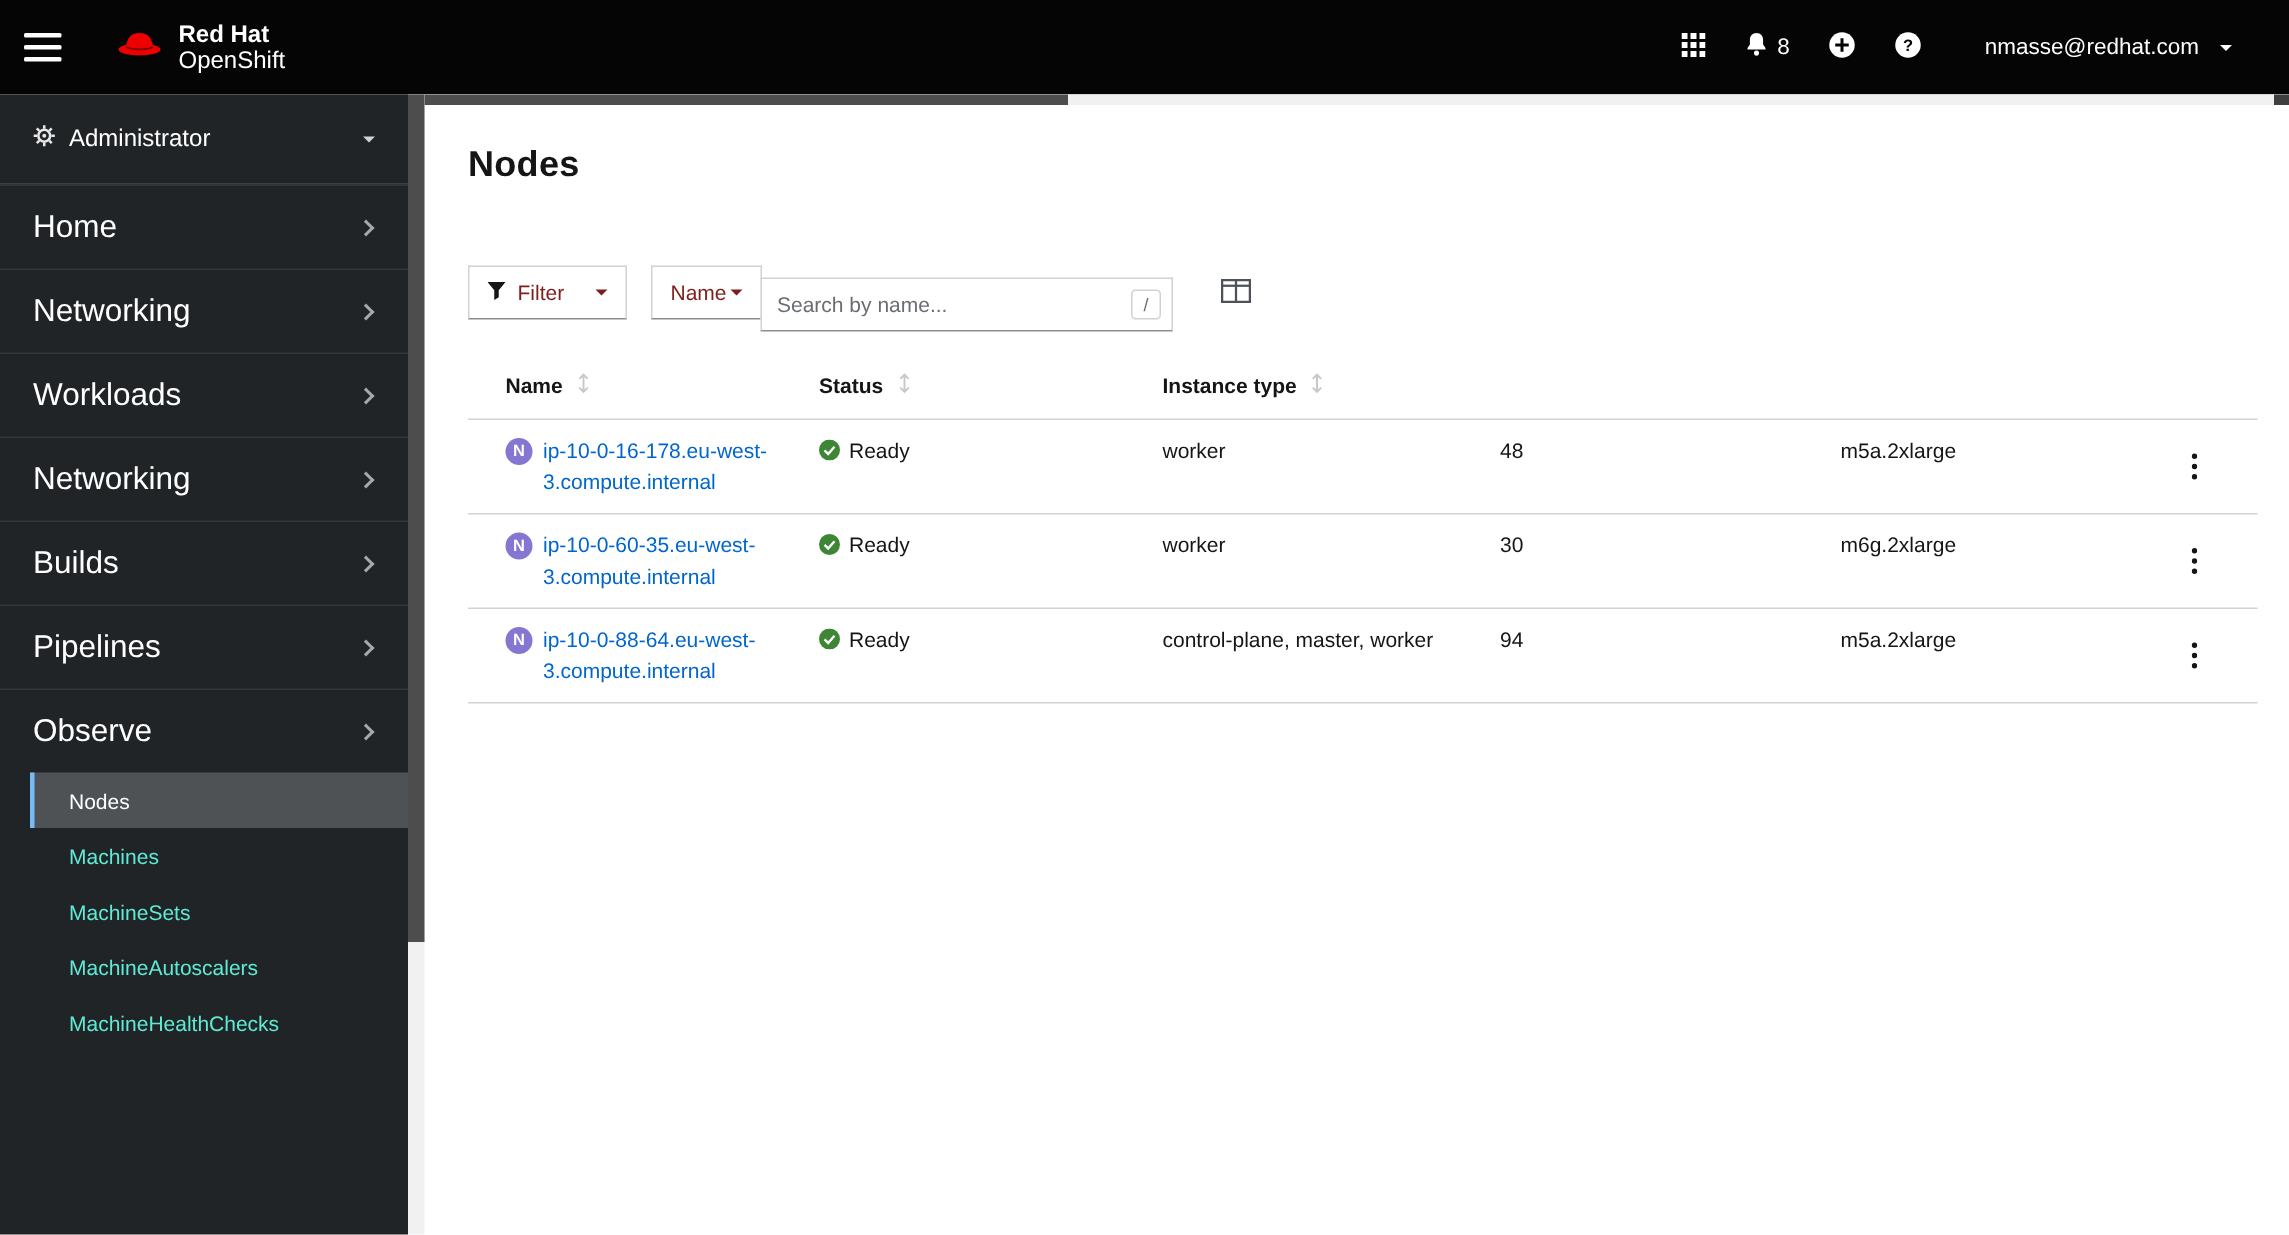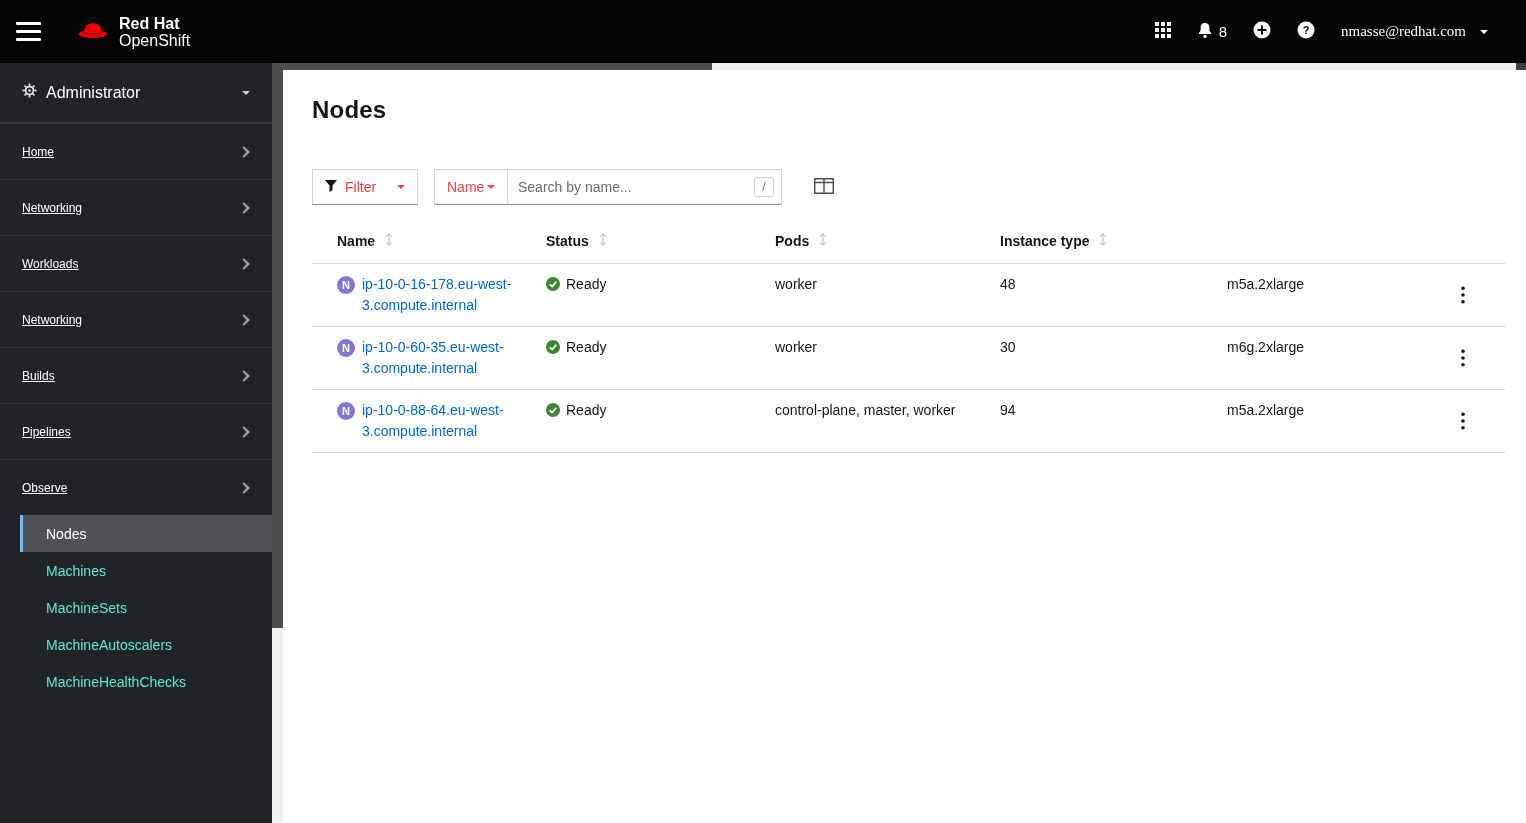--- a/index.html
+++ b/index.html
@@ -10,32 +10,32 @@
   .masthead { height:63px; background:#050505; display:flex; align-items:center; padding:0 38px 0 16px; color:#fff; }
   .hamburger { background:none; border:none; width:40px; height:40px; display:flex; flex-direction:column; justify-content:center; gap:5px; cursor:pointer; margin-right:20px; }
   .hamburger span { display:block; width:25px; height:3px; background:#fff; border-radius:1px; }
   .brand { display:flex; align-items:center; gap:9px; cursor:pointer; }
   .brand-text { display:flex; flex-direction:column; line-height:17px; font-size:16px; }
   .brand-line1 { font-weight:700; }
   .mast-right { margin-left:auto; display:flex; align-items:center; gap:26px; }
   .mast-btn { background:none; border:none; color:#fff; display:flex; align-items:center; gap:6px; cursor:pointer; font-size:15px; font-family:inherit; }
   .notif-count { font-size:15px; color:#fff; }
   .caret-down { width:0; height:0; border-left:4px solid transparent; border-right:4px solid transparent; border-top:4px solid currentColor; display:inline-block; }
-  .user-menu { margin-left:0;font-family:Liberation Serif, serif; }
+  .user-menu { margin-left:16px; }
   .user-menu .caret-down { margin-left:8px; }
 
   
   .layout { display:flex; height:796px; }
 
   
   .sidebar { width:272px; background:#212427; color:#fff; flex:none; overflow:hidden; }
   .perspective { height:60px; display:flex; align-items:center; padding:0 22px; border-bottom:1px solid #3c3f42; cursor:pointer; }
   .perspective-label { font-size:16px; margin-left:9px; }
   .perspective .caret-down { margin-left:auto; color:#d2d2d2; }
-  .nav-item { height:56px; display:flex; align-items:center; padding:0 24px 0 22px; font-size:12px; border-top:1px solid #33373b; cursor:pointer;text-decoration:underline; }
+  .nav-item { height:56px; display:flex; align-items:center; padding:0 24px 0 22px; font-size:21px; border-top:1px solid #33373b; cursor:pointer; }
   .nav-item:first-of-type { border-top:none; }
   .chev { width:8px; height:8px; border-right:2px solid #a8a8a8; border-bottom:2px solid #a8a8a8; display:inline-block; margin-left:auto; }
   .chev-right { transform:rotate(-45deg); }
   .chev-down { transform:rotate(45deg); border-color:#d2d2d2; }
   .subnav { padding-bottom:4px; }
   .subnav-item { height:37px; display:flex; align-items:center; padding-left:46px; font-size:14px; color:#5eead4; cursor:pointer; }
   .subnav-item.active { margin-left:20px; padding-left:23px; background:#4f5255; border-left:3px solid #73bcf7; color:#fff; }
 
   
   .side-scroll { width:11px; flex:none; background:#f1f1f1; position:relative; cursor:pointer; }
@@ -46,25 +46,25 @@
   
   .main { flex:1; background:#fff; display:flex; flex-direction:column; }
   .h-scroll { height:7px; background:#f1f1f1; position:relative; cursor:pointer; flex:none; }
   .h-scroll .thumb { position:absolute; left:0; top:0; height:7px; width:429px; background:#4d4d4d; }
   .h-scroll .scroll-btn { position:absolute; right:0; top:0; width:10px; height:7px; background:#3f3f3f; }
   .content { padding:26px 21px 0 29px; }
   .page-title { font-size:24px; font-weight:600; color:#151515; letter-spacing:.2px; }
 
   
   .toolbar { margin-top:45px; display:flex; align-items:center; }
-  .pf-btn { height:36px; background:#fff; border:1px solid #d2d2d2; border-bottom-color:#8a8d90; display:flex; align-items:center; font-size:14px; color:#ef4444; cursor:pointer; font-family:inherit; }
+  .pf-btn { height:36px; background:#fff; border:1px solid #d2d2d2; border-bottom-color:#8a8d90; display:flex; align-items:center; font-size:14px; color:#7f1d1d; cursor:pointer; font-family:inherit; }
   .filter-btn { width:106px; padding:0 12px; justify-content:space-between; margin-right:16px; }
   .filter-btn .lbl { display:flex; align-items:center; gap:8px; }
   .name-select { width:74px; padding:0 12px; justify-content:space-between; }
-  .search-wrap { position:relative; }
+  .search-wrap { position:relative;margin-top:16px; }
   .search-input { width:275px; height:36px; border:1px solid #d2d2d2; border-bottom-color:#8a8d90; margin-left:-1px; padding:0 36px 0 10px; font-size:14px; color:#151515; font-family:inherit; outline:none; }
   .search-input::placeholder { color:#6a6e73; }
   .kbd-hint { position:absolute; right:8px; top:8px; width:20px; height:20px; border:1px solid #d2d2d2; border-radius:3px; font-size:12px; color:#6a6e73; display:flex; align-items:center; justify-content:center; background:#fff; }
   .columns-btn { background:none; border:none; margin-left:32px; cursor:pointer; display:flex; align-items:center; }
 
   
   .tbl { margin-top:14px; }
   .tbl-header, .tbl-row { display:grid; grid-template-columns:234px 229px 225px 227px 203px 1fr; }
   .tbl-header { border-bottom:1px solid #d2d2d2; }
   .th { font-size:14px; font-weight:700; color:#151515; padding:13px 10px 13px 0; display:flex; align-items:center; gap:10px; cursor:pointer; }
@@ -279,26 +279,20 @@
                   <path d="M4 2 L4 13 M1.2 4.6 L4 1.8 L6.8 4.6 M1.2 10.4 L4 13.2 L6.8 10.4"></path>
                 </svg></span>
           </div>
           <div class="th">
             <span>Status</span>
             <span><svg width="8" height="15" viewBox="0 0 8 15" fill="none" stroke="#c5c9cd" stroke-width="1.3">
                   <path d="M4 2 L4 13 M1.2 4.6 L4 1.8 L6.8 4.6 M1.2 10.4 L4 13.2 L6.8 10.4"></path>
                 </svg></span>
           </div>
           <div class="th">
-            <span>Pods</span>
-            <span><svg width="8" height="15" viewBox="0 0 8 15" fill="none" stroke="#c5c9cd" stroke-width="1.3">
-                  <path d="M4 2 L4 13 M1.2 4.6 L4 1.8 L6.8 4.6 M1.2 10.4 L4 13.2 L6.8 10.4"></path>
-                </svg></span>
-          </div>
-          <div class="th">
             <span>Instance type</span>
             <span><svg width="8" height="15" viewBox="0 0 8 15" fill="none" stroke="#c5c9cd" stroke-width="1.3">
                   <path d="M4 2 L4 13 M1.2 4.6 L4 1.8 L6.8 4.6 M1.2 10.4 L4 13.2 L6.8 10.4"></path>
                 </svg></span>
           </div>
           <div class="th"></div>
         </div>
 
         <div class="tbl-row">
           <div class="td name-cell">

